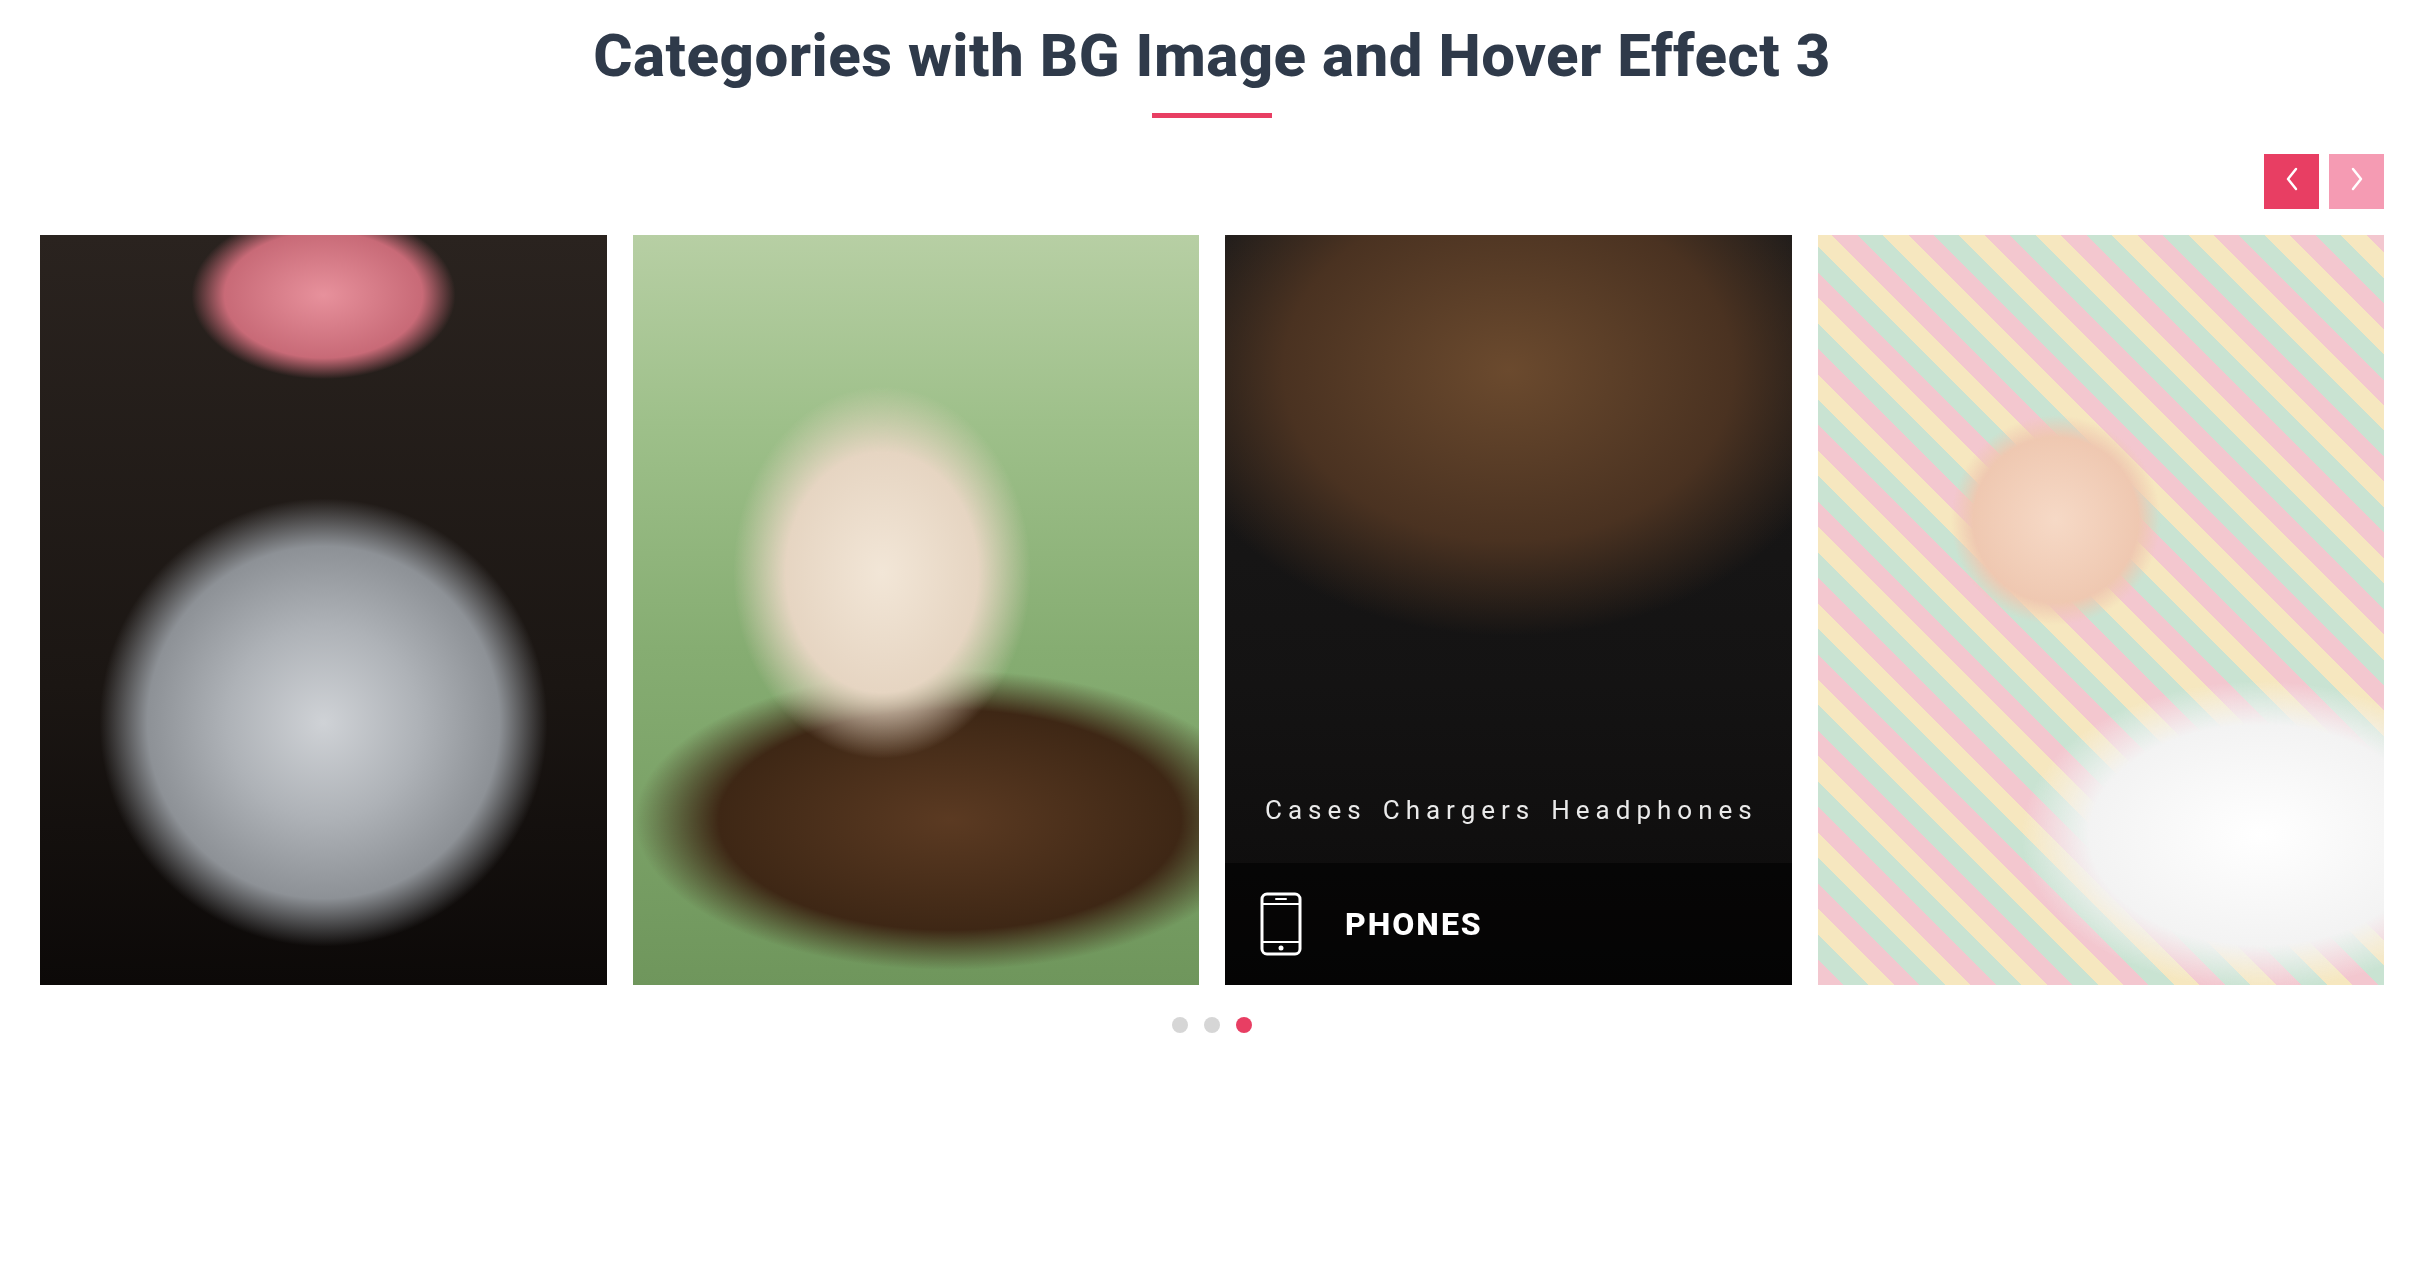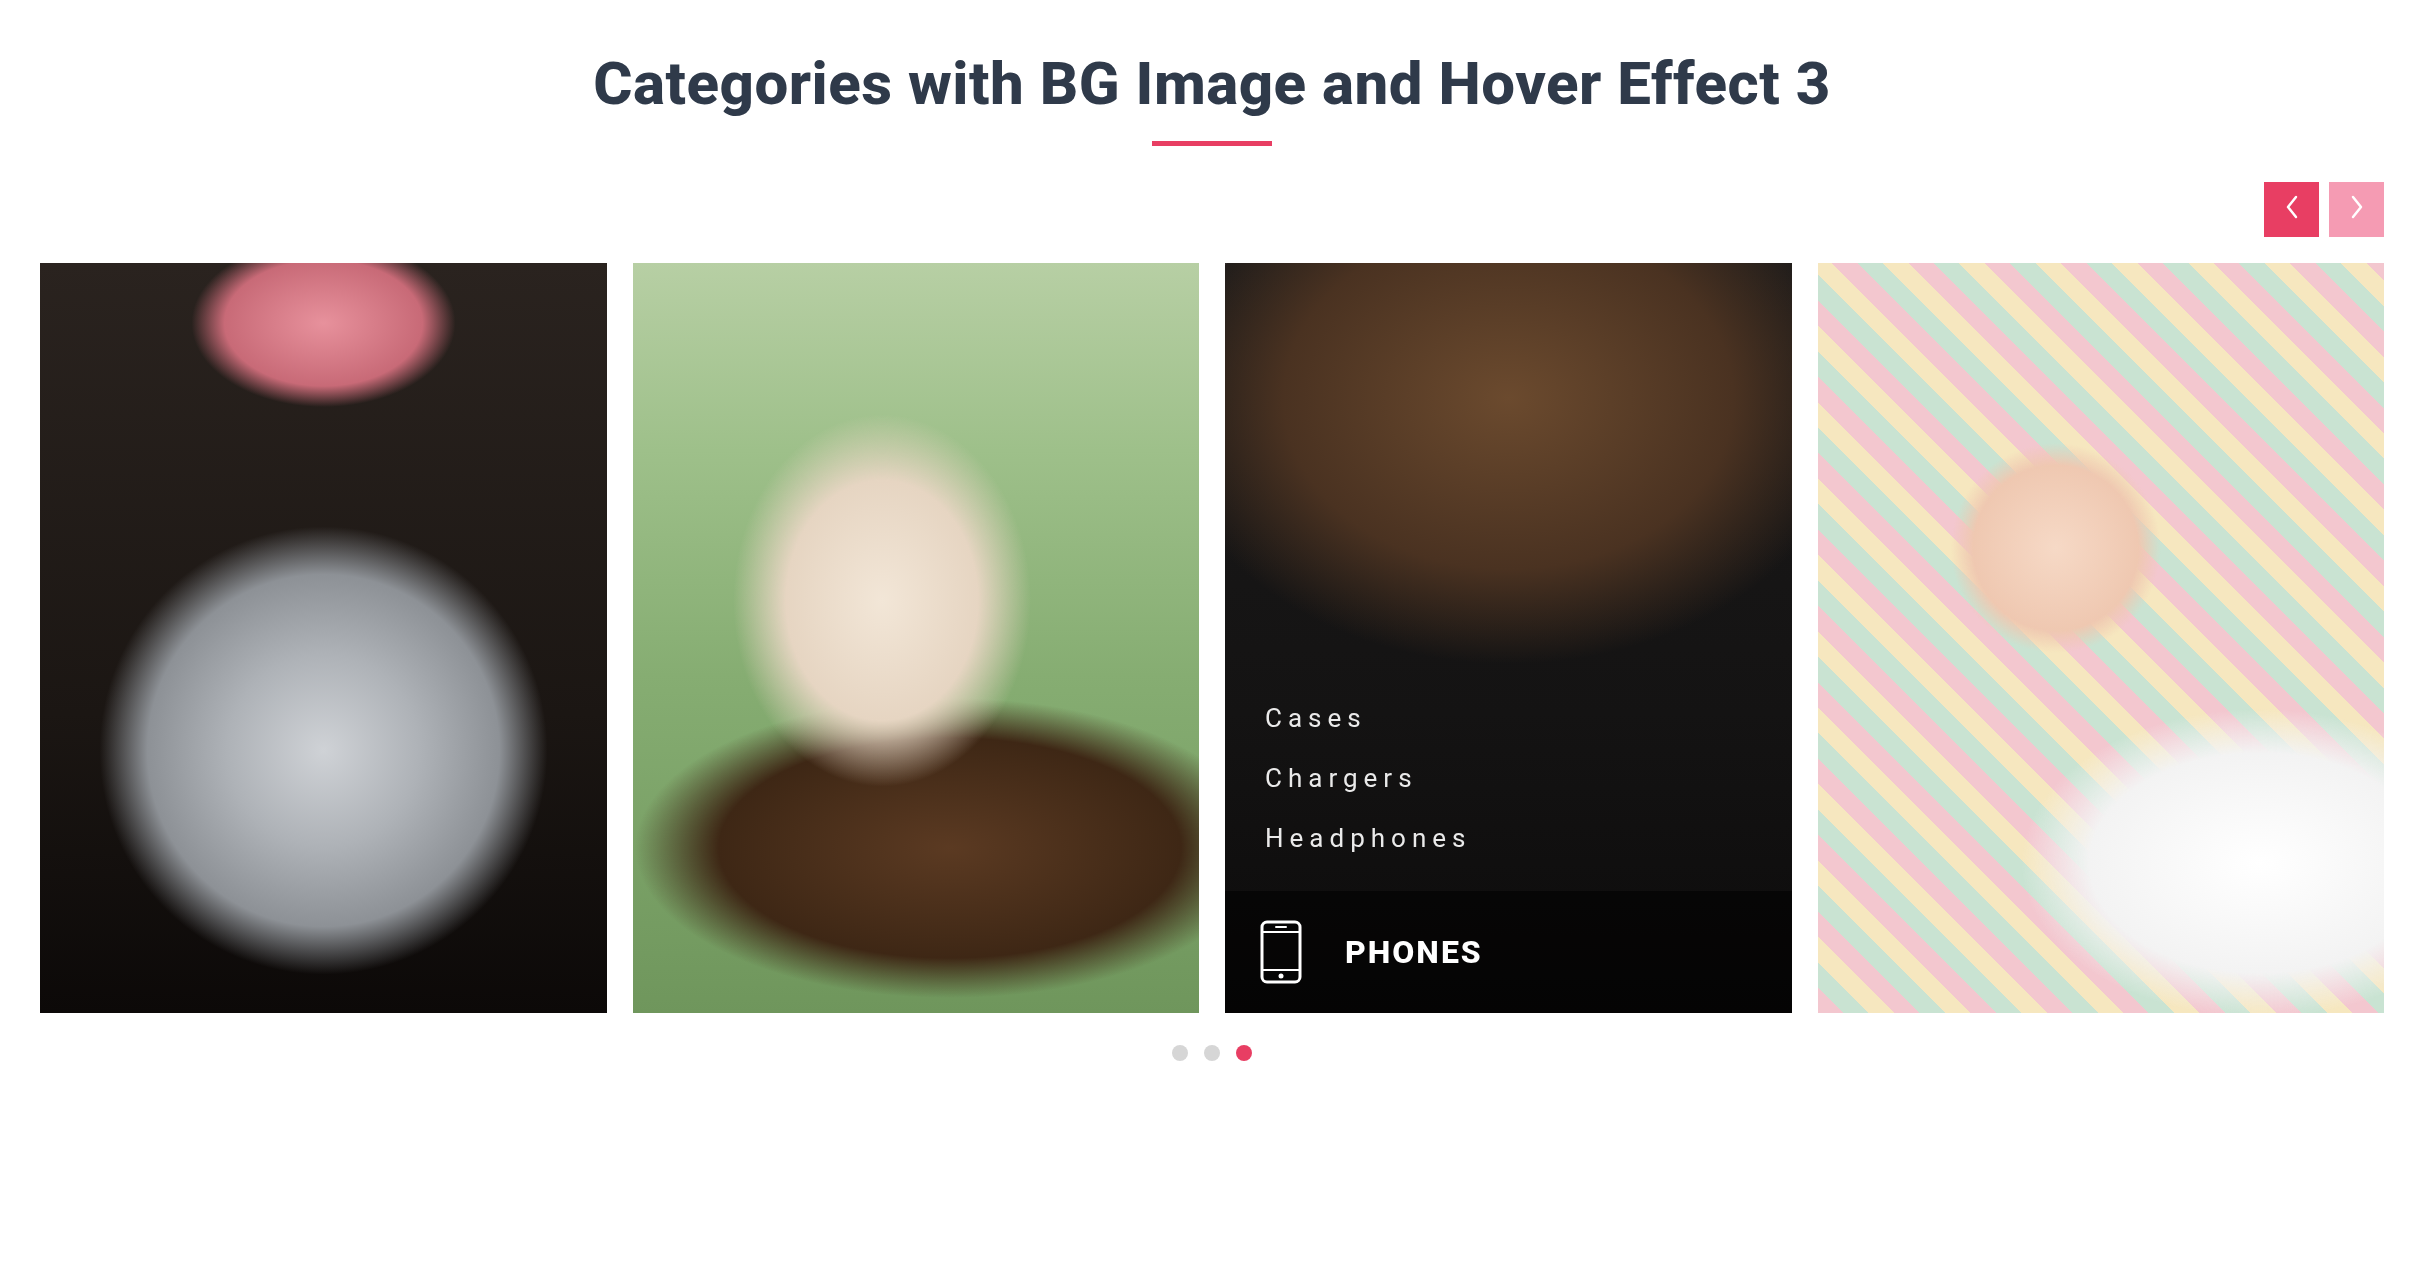--- a/index.html
+++ b/index.html
@@ -3,21 +3,21 @@
 <meta charset="utf-8">
 <style>
 * { margin: 0; padding: 0; box-sizing: border-box; }
 body {
   font-family: 'Segoe UI', -apple-system, BlinkMacSystemFont, Roboto, Helvetica, Arial, sans-serif;
   background: #fff;
   width: 2424px;
   height: 1280px;
   overflow: hidden;
 }
-.container { padding: 48px 0 0; }
+.container { padding: 20px 0 0; }
 .title-wrap { text-align: center; margin-bottom: 10px; }
 .title {
   font-size: 60px;
   font-weight: 800;
   color: #2f3a4a;
   letter-spacing: 0.5px;
 }
 .title-underline {
   width: 120px;
   height: 5px;
@@ -103,22 +103,21 @@
   font-size: 32px;
   font-weight: 800;
   letter-spacing: 2px;
   text-transform: uppercase;
 }
 .sub-list {
   position: absolute;
   left: 40px;
   bottom: 160px;
   display: flex;
-  flex-direction: column;
-  gap: 30px;
+  gap: 16px;
   margin-top: 44px;
 }
 .sub-item {
   color: #eaeaea;
   font-size: 26px;
   letter-spacing: 6px;
   font-weight: 400;
 }
 
 .dots {

